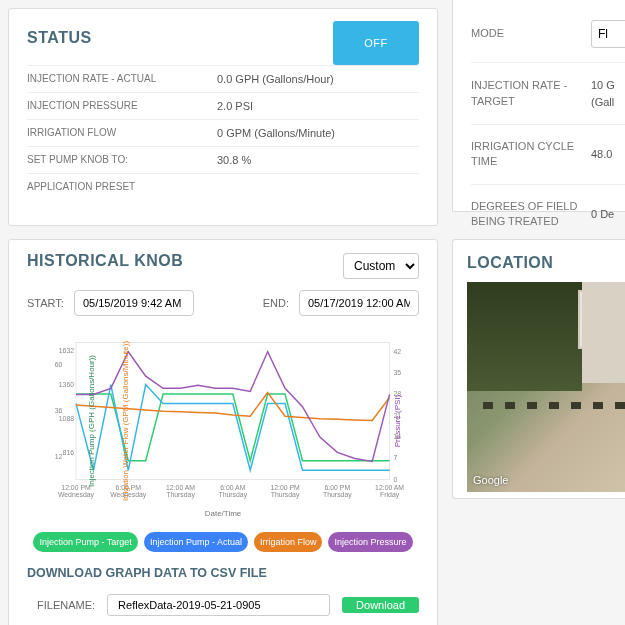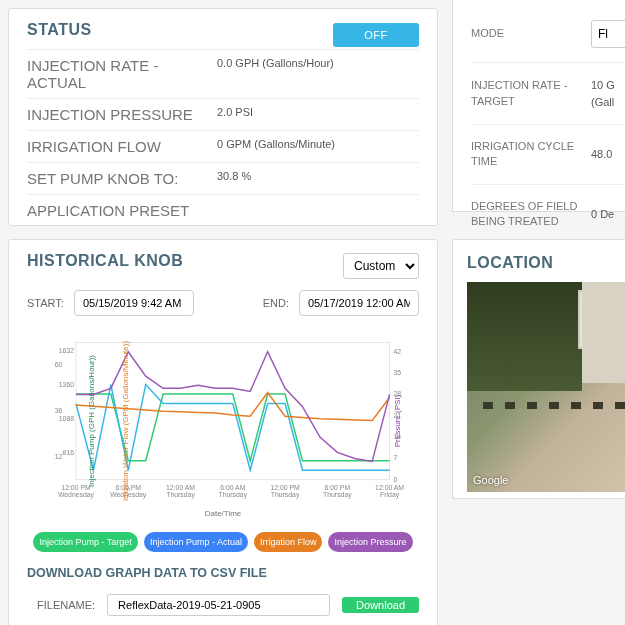--- a/index.html
+++ b/index.html
@@ -24,26 +24,26 @@
     color: #4a6a7a;
     font-weight: 600;
     font-size: 16px;
     letter-spacing: 0.5px;
     margin-bottom: 10px;
   }
   
   .status-panel { position: absolute; left: 4px; top: 4px; width: 430px; height: 218px; }
   .status-header { display:flex; justify-content:space-between; align-items:center; }
   .off-btn {
-    background: #35b6e6; color:#fff; border:none; width:86px; height:24px;
+    background: #35b6e6; color:#fff; border:none; width:86px; height:44px;
     border-radius:3px; font-size:11px; letter-spacing:0.5px; cursor:pointer;
   }
   .status-row { display:flex; padding:7px 0; border-top:1px solid #eee; }
   .status-row:first-of-type { border-top:none; }
-  .status-label { width:190px; color:#777; font-size:15px; }
+  .status-label { width:190px; color:#777; font-size:10px; }
   .status-value { color:#555; font-size:11px; }
 
   
   .right-panel { position:absolute; left:448px; top:-10px; width:220px; height:218px;
     border-left:1px solid #ddd; border-bottom:1px solid #ddd; border-top:none; border-right:none; border-radius:0;}
   .right-row { display:flex; align-items:center; padding:14px 0; border-top:1px solid #eee; }
   .right-row:first-child { border-top:none; }
   .right-label { width:120px; color:#777; font-size:11px; line-height:1.4; }
   .right-value { color:#555; font-size:11px; line-height:1.5; }
   .mode-input {

